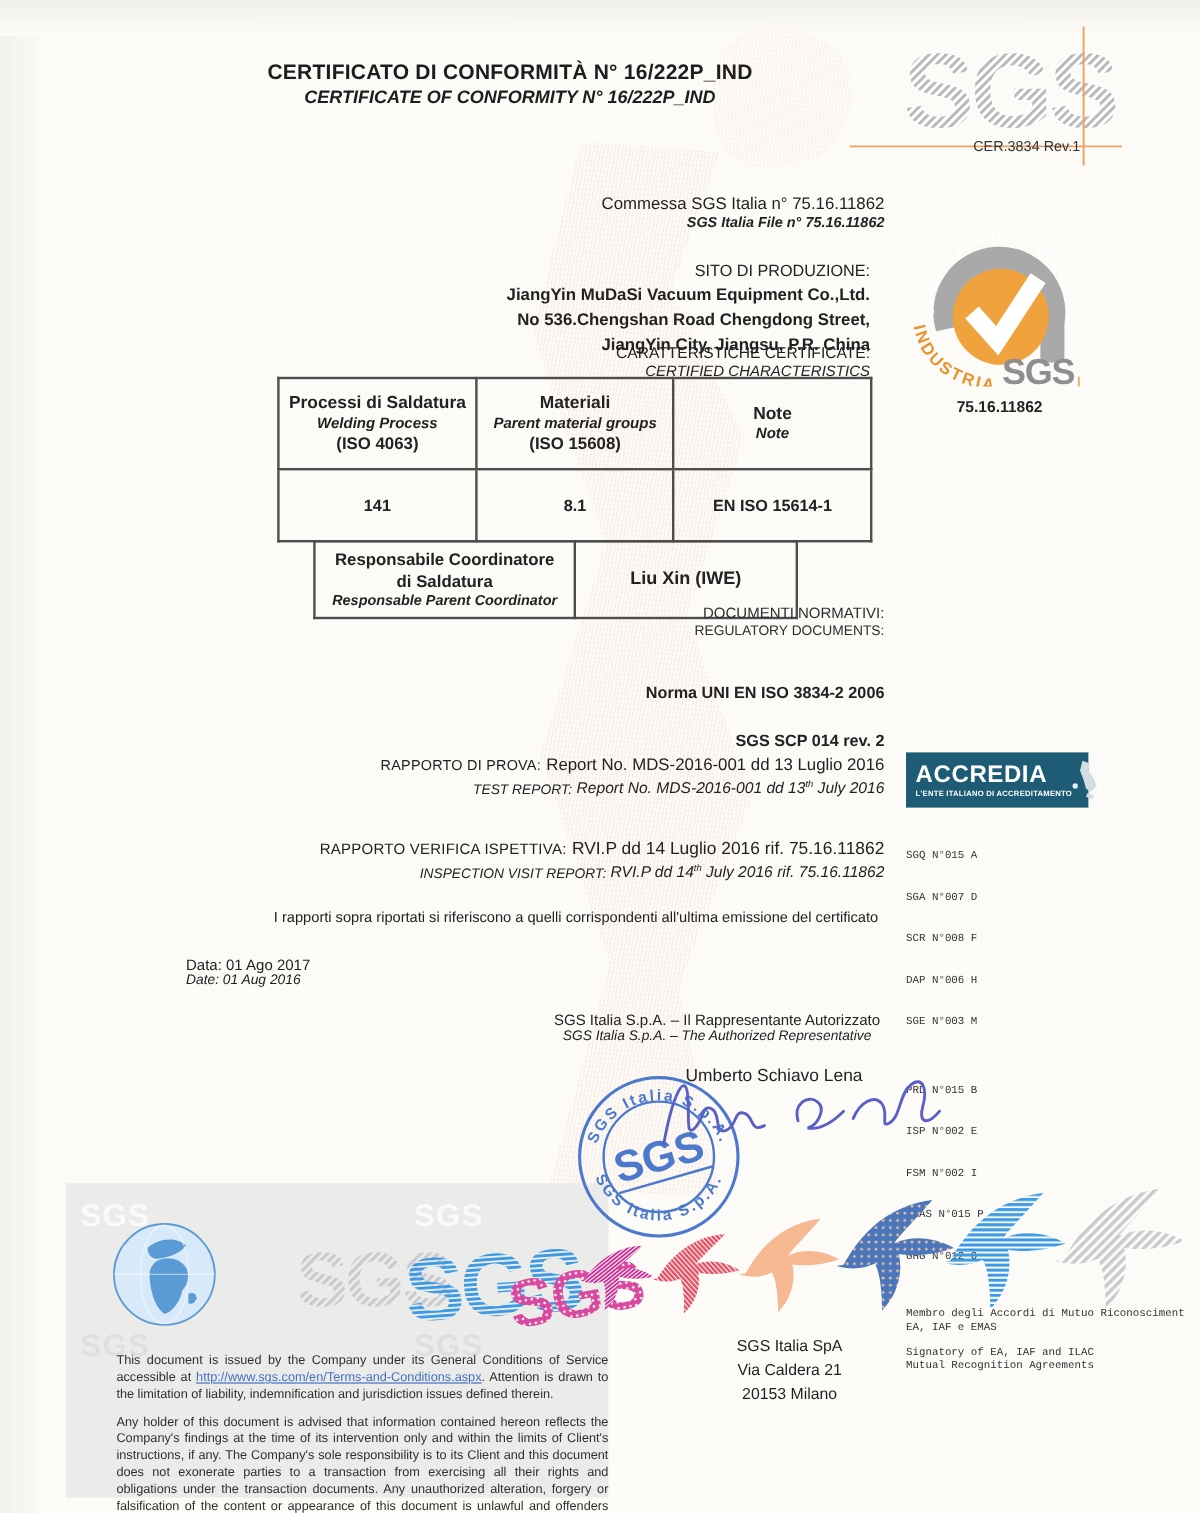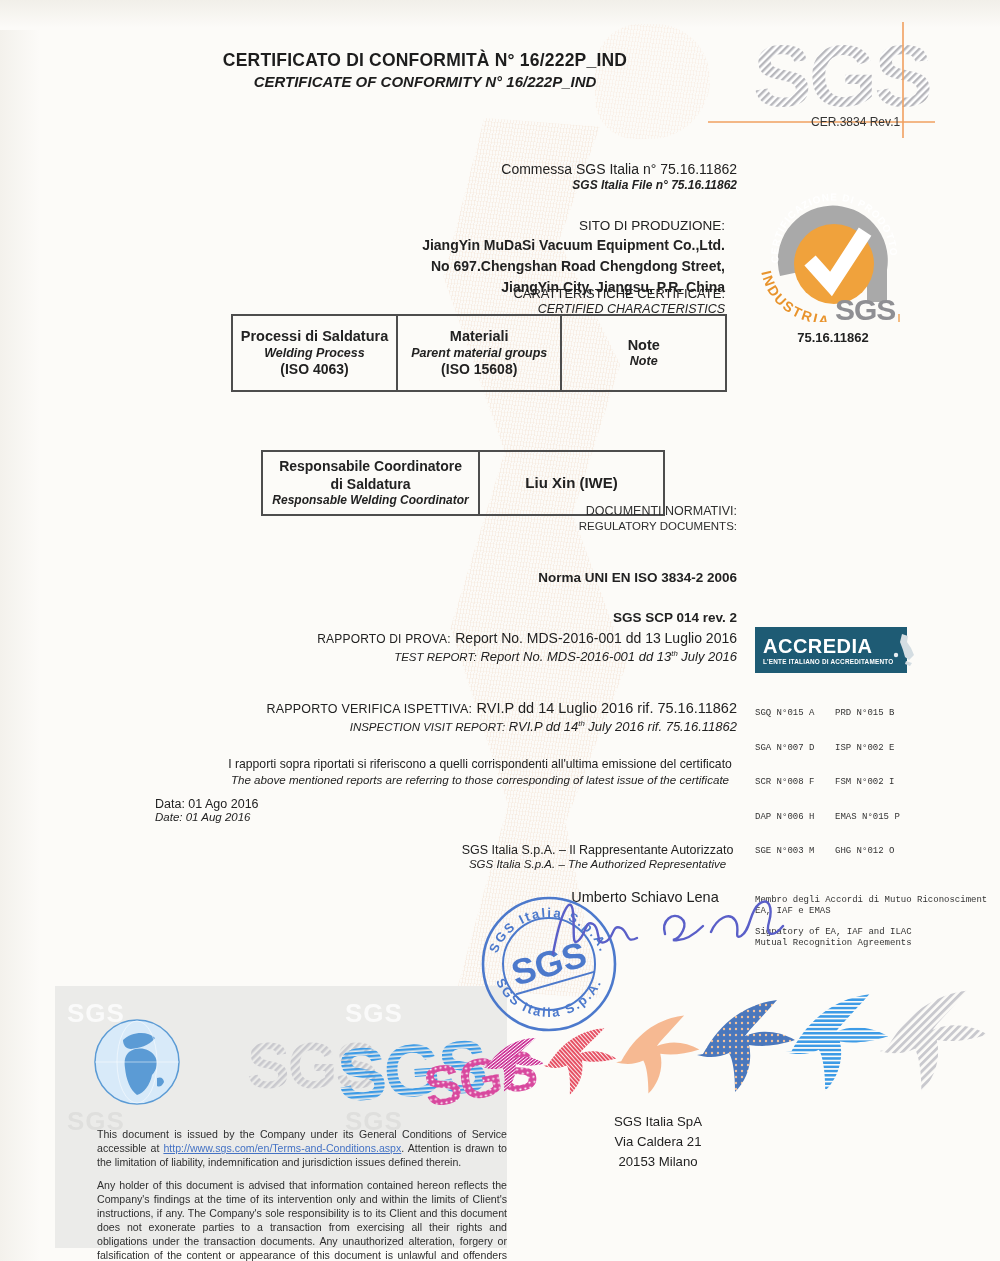--- a/index.html
+++ b/index.html
@@ -127,21 +127,21 @@
   </div>
 
   <div class="abs rt" style="right:263px;top:161px;width:400px;">
     <div class="commessa-it">Commessa SGS Italia n° 75.16.11862</div>
     <div class="commessa-en">SGS Italia File n° 75.16.11862</div>
   </div>
 
   <div class="abs rt" style="right:275px;top:203px;width:460px;">
     <div class="sito-h">SITO DI PRODUZIONE:</div>
     <div class="sito-l">JiangYin MuDaSi Vacuum Equipment Co.,Ltd.</div>
-    <div class="sito-l">No 697.Chengshan Road Chengdong Street,</div>
+    <div class="sito-l">No 536.Chengshan Road Chengdong Street,</div>
     <div class="sito-l">JiangYin City, Jiangsu, P.R. China</div>
   </div>
 
   <div class="abs" style="left:757px;top:172px;width:152px;height:168px;">
     <svg width="152" height="150" viewBox="0 0 152 150">
       <defs>
         <path id="arcTop" d="M 24 102 A 56 56 0 1 1 132 96"></path>
         <path id="arcInd" d="M 4 98 Q 12 146 72 154"></path>
       </defs>
       <path d="M 23 104 A 55 55 0 1 1 130 98 L 130 130 L 110 130 L 110 96 A 35 35 0 1 0 42 100 Z" fill="#A9A9A9"></path>
@@ -176,30 +176,35 @@
       <td style="width:33.3%;">
         <div class="th-t">Materiali</div>
         <div class="th-s">Parent material groups</div>
         <div class="th-i">(ISO 15608)</div>
       </td>
       <td style="width:33.3%;">
         <div class="th-t">Note</div>
         <div class="th-s">Note</div>
       </td>
     </tr>
+    <tr>
+      <td style="height:48px;" class="td-v">141</td>
+      <td class="td-v">8.1</td>
+      <td class="td-v">EN ISO 15614-1</td>
+    </tr>
   </tbody>
     </table>
 
   <table class="cert abs" style="left:261px;top:450px;width:404px;">
     <tbody>
         <tr>
       <td style="width:54%;height:48px;">
         <div class="coord-l1">Responsabile Coordinatore</div>
         <div class="coord-l1">di Saldatura</div>
-        <div class="coord-en">Responsable Welding Coordinator</div>
+        <div class="coord-en">Responsable Parent Coordinator</div>
       </td>
       <td class="coord-v">Liu Xin (IWE)</td>
     </tr>
   </tbody>
     </table>
 
   <div class="abs rt" style="right:263px;top:504px;width:400px;">
     <div class="docnorm-it">DOCUMENTI NORMATIVI:</div>
     <div class="docnorm-en">REGULATORY DOCUMENTS:</div>
   </div>
@@ -224,21 +229,21 @@
         <div class="acc-tag">L'ENTE ITALIANO DI ACCREDITAMENTO</div>
       </div>
       <div class="acc-italy">
         <svg width="22" height="34" viewBox="0 0 22 34">
           <circle cx="3" cy="22" r="2.2" fill="#e8eef1"></circle>
           <path d="M9 1 L15 3 L14 9 L18 15 L21 22 L16 27 L12 24 L10 17 L7 9 Z" fill="#d4dde2"></path>
           <path d="M13 28 L19 30 L17 33 L12 31 Z" fill="#d4dde2"></path>
         </svg>
       </div>
     </div>
-    <div class="acc-codes" style="margin-top:12px;display:flex;">
+    <div class="acc-codes" style="margin-top:12px;display:flex;flex-direction:column;">
       <div style="width:80px;">
         <div>SGQ N°015 A</div>
         <div>SGA N°007 D</div>
         <div>SCR N°008 F</div>
         <div>DAP N°006 H</div>
         <div>SGE N°003 M</div>
       </div>
       <div>
         <div>PRD N°015 B</div>
         <div>ISP N°002 E</div>
@@ -263,25 +268,24 @@
       <span class="rep-value" style="font-size:14.5px;">RVI.P dd 14 Luglio 2016 rif. 75.16.11862</span>
     </div>
     <div class="rep-en" style="margin-top:2px;">
       <span class="lbl">INSPECTION VISIT REPORT:</span>
       <span><span>RVI.P dd 14</span><sup>th</sup><span> July 2016 rif. 75.16.11862</span></span>
     </div>
   </div>
 
   <div class="abs ctr" style="left:228px;top:757px;width:504px;">
     <div class="nota-it">I rapporti sopra riportati si riferiscono a quelli corrispondenti  all'ultima emissione del certificato</div>
-    <div class="nota-en">The above mentioned reports are referring to those corresponding of  latest issue of the certificate</div>
   </div>
 
   <div class="abs" style="left:155px;top:797px;">
-    <div class="data-it">Data: 01 Ago 2016</div>
+    <div class="data-it">Data: 01 Ago 2017</div>
     <div class="data-en">Date: 01 Aug  2016</div>
   </div>
 
   <div class="abs ctr" style="left:425px;top:843px;width:345px;">
     <div class="firma1">SGS Italia S.p.A. – Il Rappresentante Autorizzato</div>
     <div class="firma2">SGS Italia S.p.A. – The Authorized Representative</div>
     <div class="firma3">Umberto Schiavo Lena</div>
   </div>
 
   <div class="abs" style="left:465px;top:880px;opacity:.92;">

